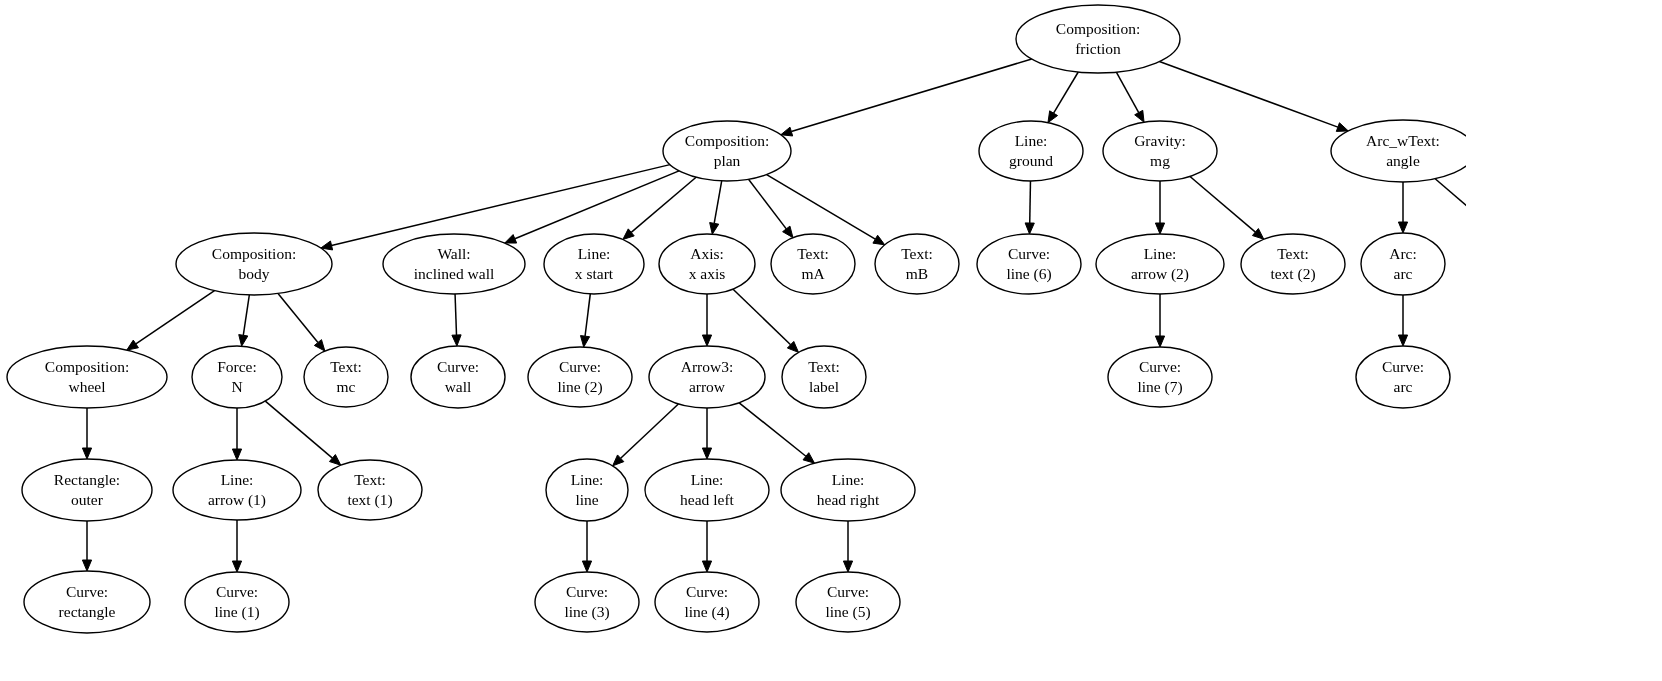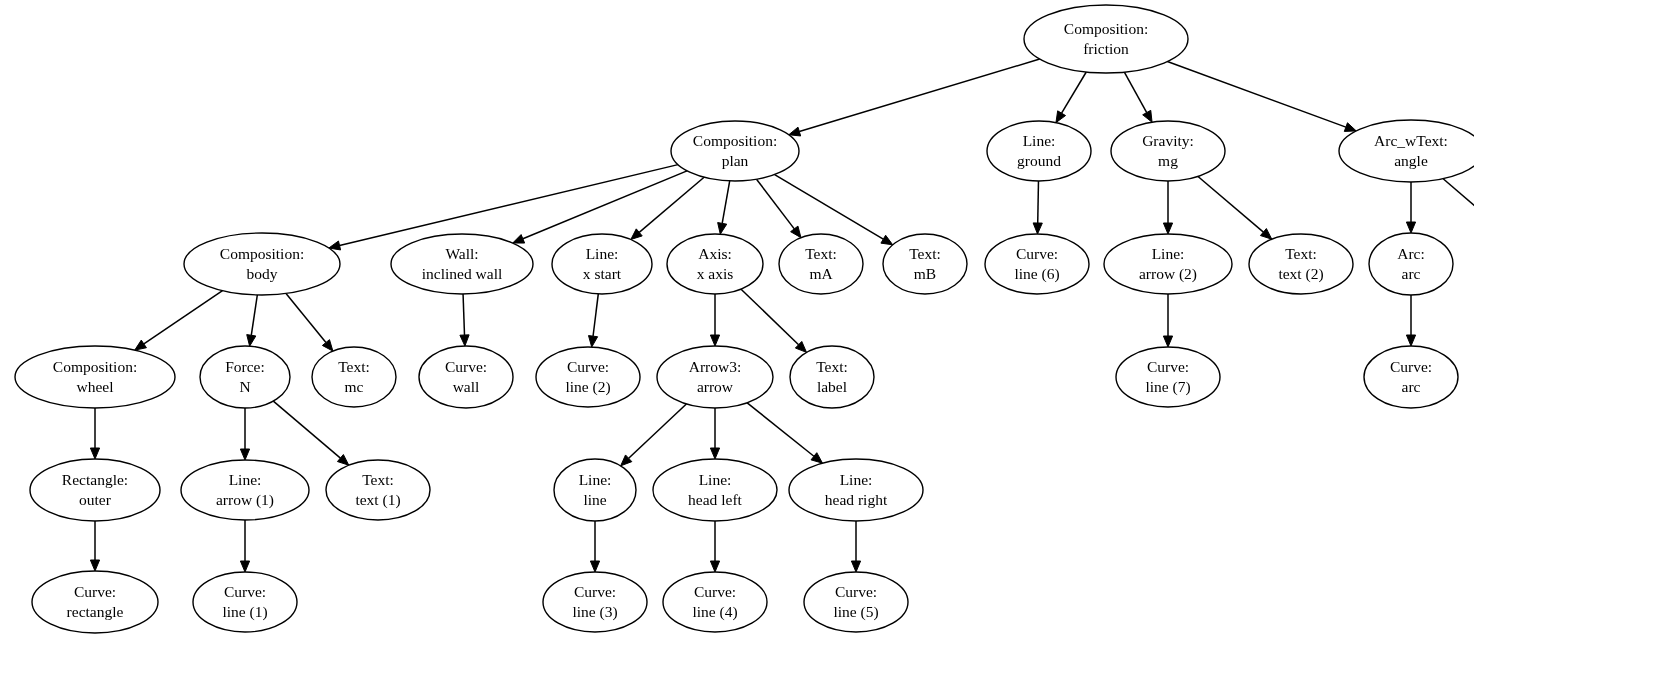--- a/index.html
+++ b/index.html
@@ -7,21 +7,20 @@
     margin: 0;
     padding: 0;
     background: #ffffff;
   }
   #canvas-wrap {
     position: relative;
     width: 1466px;
     height: 681px;
     background: #ffffff;
     overflow: hidden;
-    margin-left: 8px;
   }
   svg#graph {
     display: block;
     width: 1662px;
     height: 681px;
     background: #ffffff;
   }
   .node-ellipse {
     fill: #ffffff;
     stroke: #000000;

